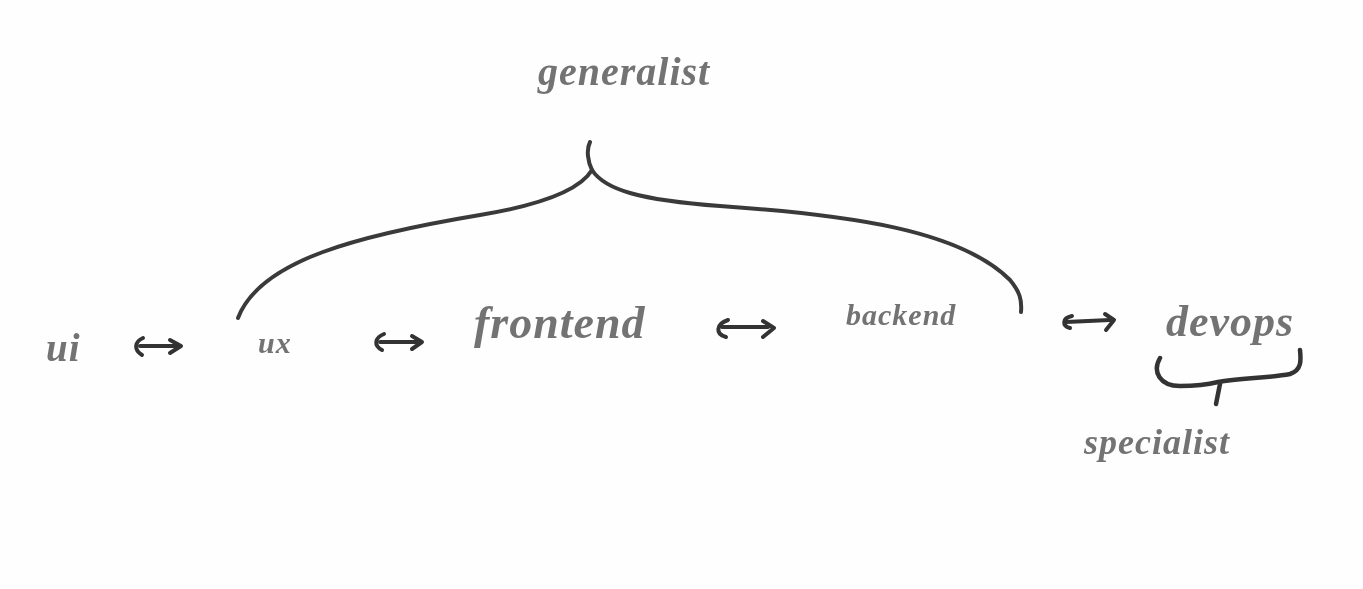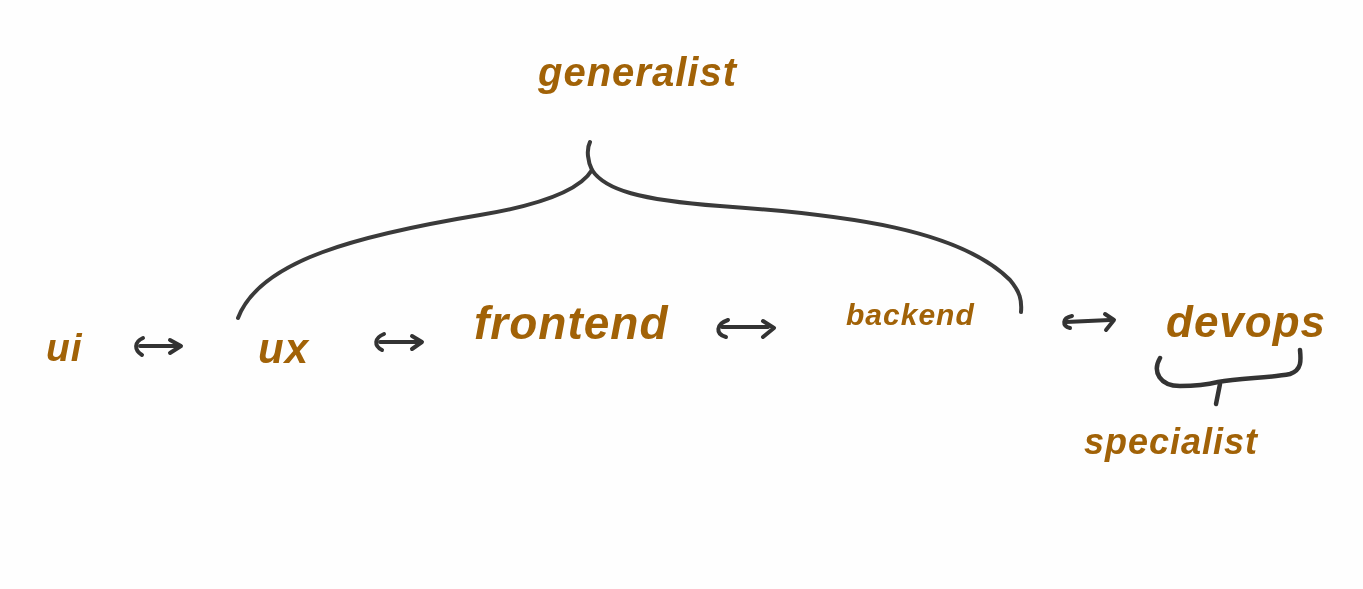--- a/index.html
+++ b/index.html
@@ -22,31 +22,31 @@
     background: #fefefe;
   }
   svg.strokes {
     position: absolute;
     left: 0; top: 0;
     width: 1363px;
     height: 589px;
   }
   .word {
     position: absolute;
-    color: #a16207;
-    font-family: Liberation Sans, sans-serif;
+    color: #737373;
+    font-family: Liberation Serif, serif;
     font-style: italic;
     font-weight: bold;
     letter-spacing: 1px;
     white-space: nowrap;
     line-height: 1;
   }
   .w-generalist { left: 538px; top: 52px; font-size: 40px; }
   .w-ui        { left: 46px;  top: 328px; font-size: 39px; }
-  .w-ux        { left: 258px; top: 328px; font-size: 42px; }
+  .w-ux        { left: 258px; top: 328px; font-size: 30px; }
   .w-frontend  { left: 474px; top: 300px; font-size: 46px; }
   .w-backend   { left: 846px; top: 300px; font-size: 30px; }
   .w-devops    { left: 1166px; top: 300px; font-size: 44px; }
   .w-specialist{ left: 1084px; top: 424px; font-size: 36px; }
 </style>
 </head>
 <body>
 
 <div class="canvas">
 

